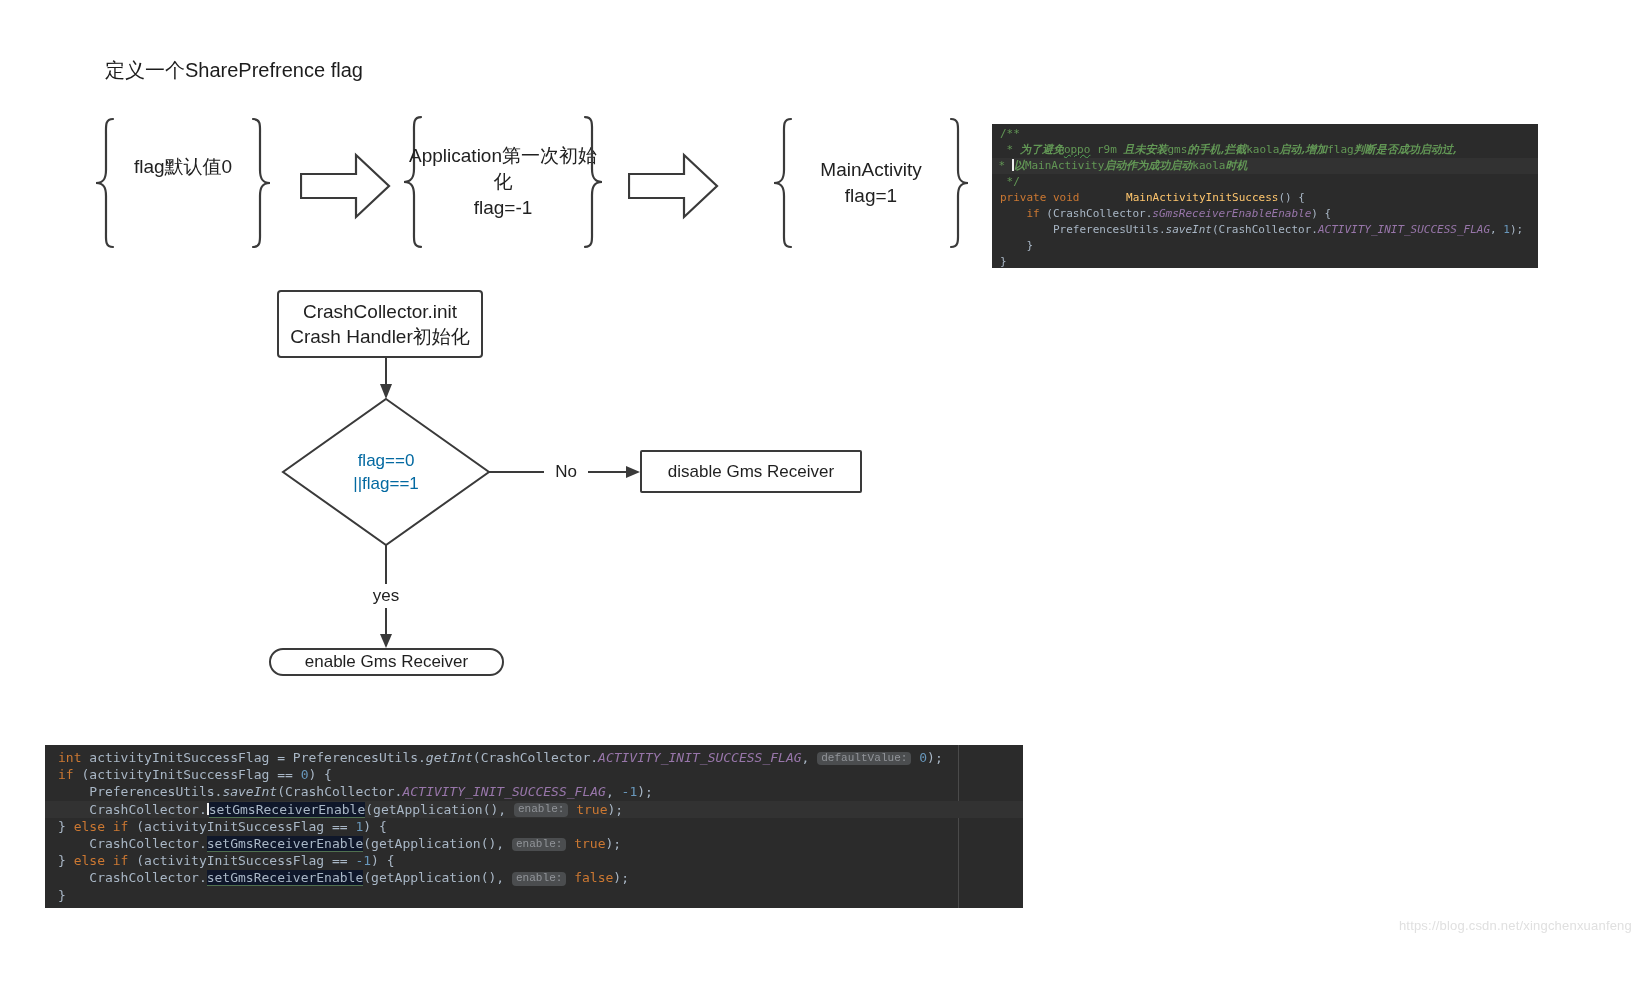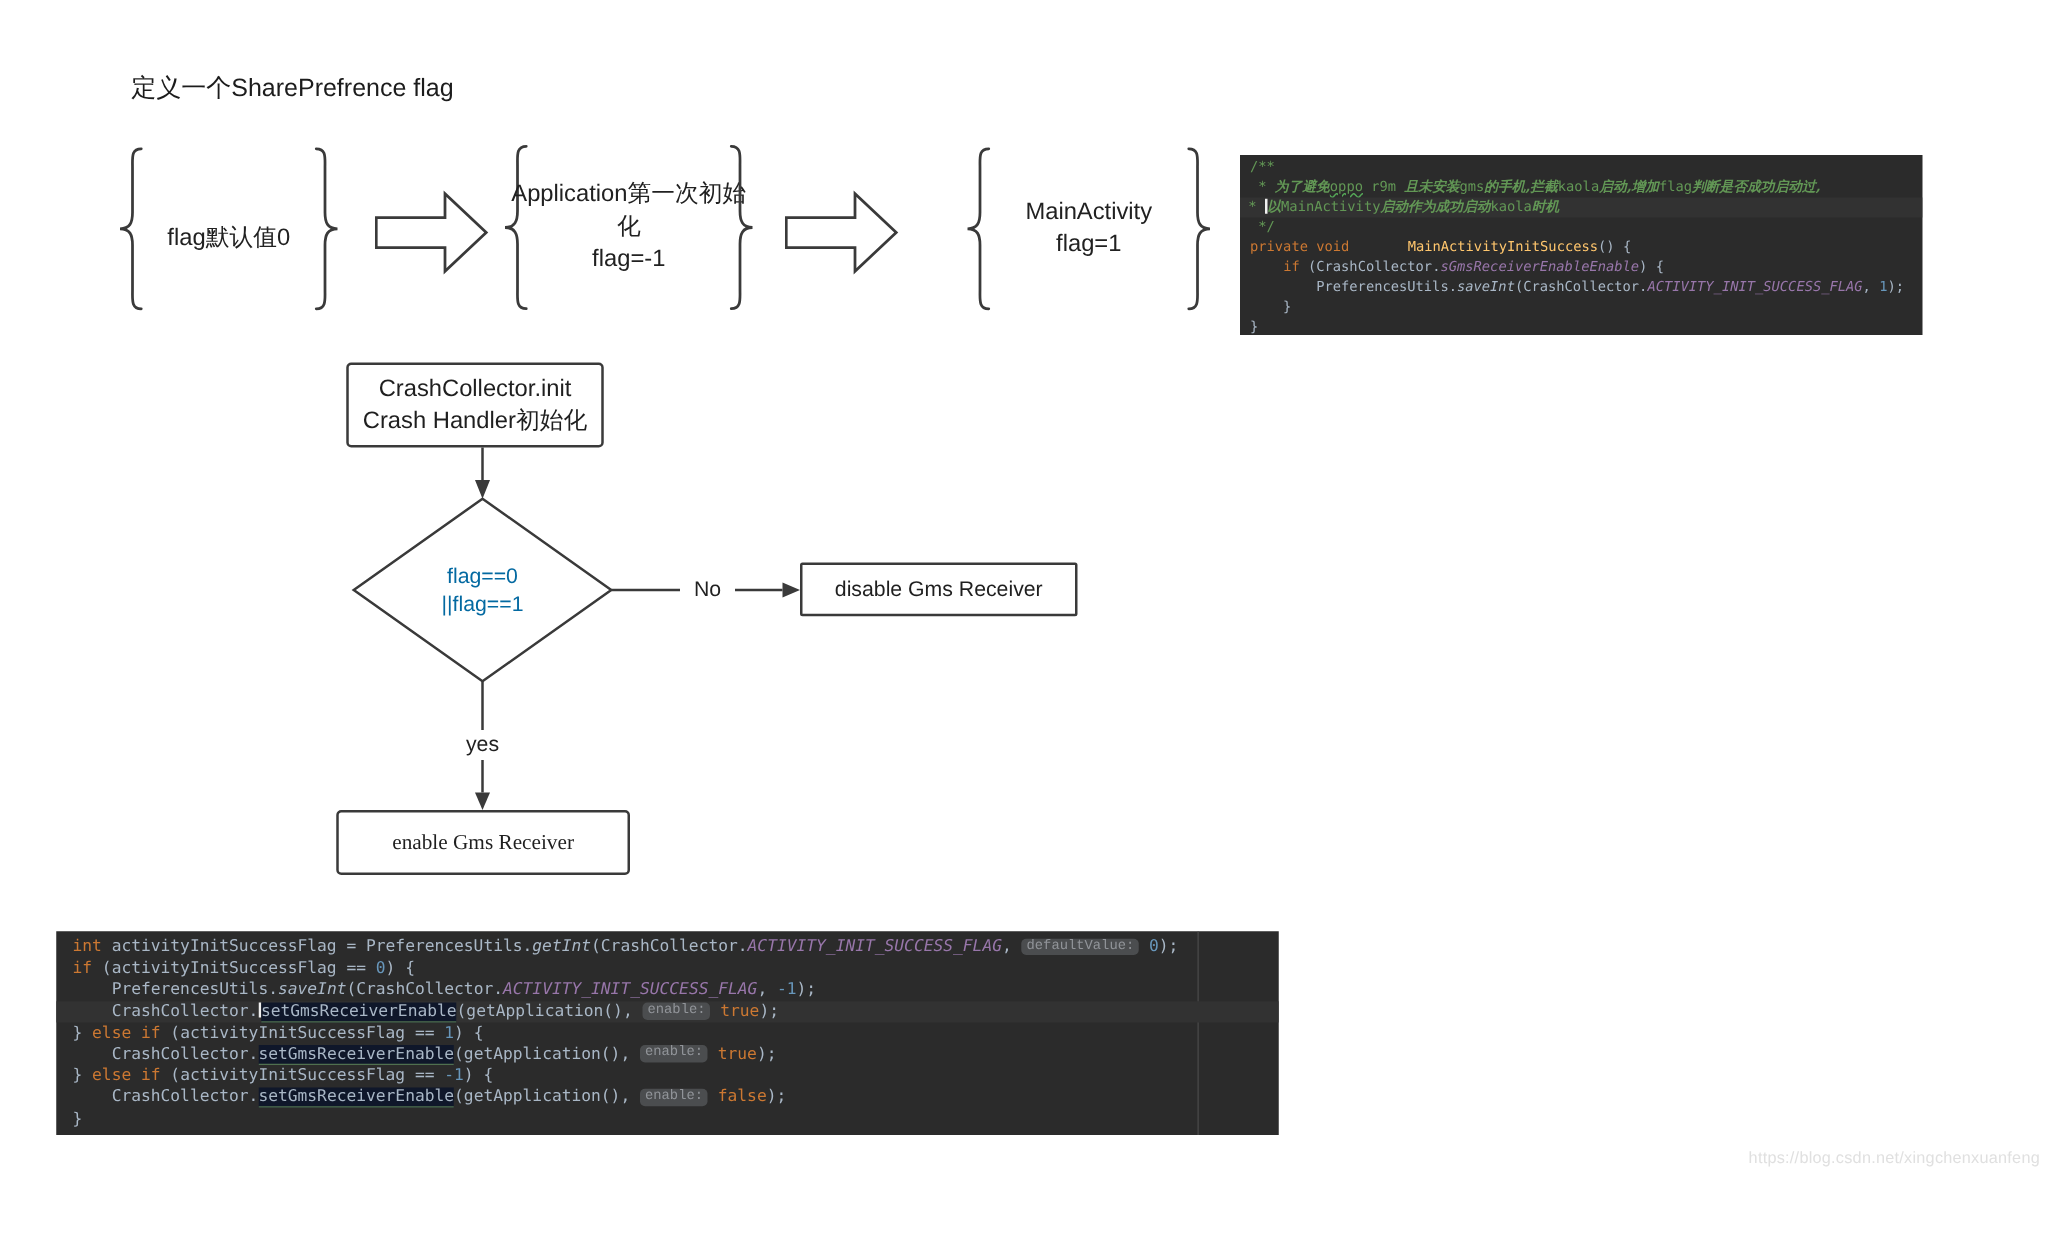--- a/index.html
+++ b/index.html
@@ -25,21 +25,21 @@
   .block-arrow svg { display:block; }
 
   
   .flow-box {
     background:#ffffff; border:2px solid #3a3a3a; border-radius:4px;
     display:flex; flex-direction:column; align-items:center; justify-content:center;
     text-align:center; white-space:nowrap;
   }
   .start-box { left:277px; top:290px; width:206px; height:68px; font-size:19px; line-height:25px; }
   .disable-box { left:640px; top:450px; width:222px; height:43px; font-size:17px; border-width:2px; border-radius:2px; }
-  .enable-box { left:269px; top:648px; width:235px; height:52px; font-size:17px; border-radius:4px;font-family:Liberation Serif, serif; }
+  .enable-box { left:269px; top:648px; width:235px; height:28px; font-size:17px; border-radius:16px; }
 
   .decision-text {
     left:286px; top:441px; width:200px; height:62px;
     display:flex; flex-direction:column; align-items:center; justify-content:center;
     font-size:17px; line-height:23px; color:#0369a1;
   }
   .edge-label {
     background:#ffffff; display:flex; align-items:center; justify-content:center;
     font-size:17px; color:#212121;
   }
@@ -94,21 +94,21 @@
 
 <div class="canvas">
 
   <div class="abs page-title">定义一个SharePrefrence flag</div>
 
   <div class="abs brace" style="left:92px;top:116px;">
     <svg width="26" height="134" viewBox="0 0 26 134">
         <path d="M 21 3 C 13 3 14 10 14 18 L 14 54 C 14 62 12 67 4 67 C 12 67 14 72 14 80 L 14 116 C 14 124 13 131 21 131" fill="none" stroke="#3a3a3a" stroke-width="2.2" stroke-linecap="round"></path>
       </svg>
   </div>
-  <div class="abs brace-node-text" style="left:118px;top:124px;width:130px;height:134px;">
+  <div class="abs brace-node-text" style="left:118px;top:100px;width:130px;height:134px;">
       <div>flag默认值0</div>
     </div>
   <div class="abs brace" style="left:248px;top:116px;">
     <svg width="26" height="134" viewBox="0 0 26 134">
         <path d="M 5 3 C 13 3 12 10 12 18 L 12 54 C 12 62 14 67 22 67 C 14 67 12 72 12 80 L 12 116 C 12 124 13 131 5 131" fill="none" stroke="#3a3a3a" stroke-width="2.2" stroke-linecap="round"></path>
       </svg>
   </div>
 
   <div class="abs block-arrow" style="left:300px;top:152px;">
     <svg width="92" height="68" viewBox="0 0 92 68">

